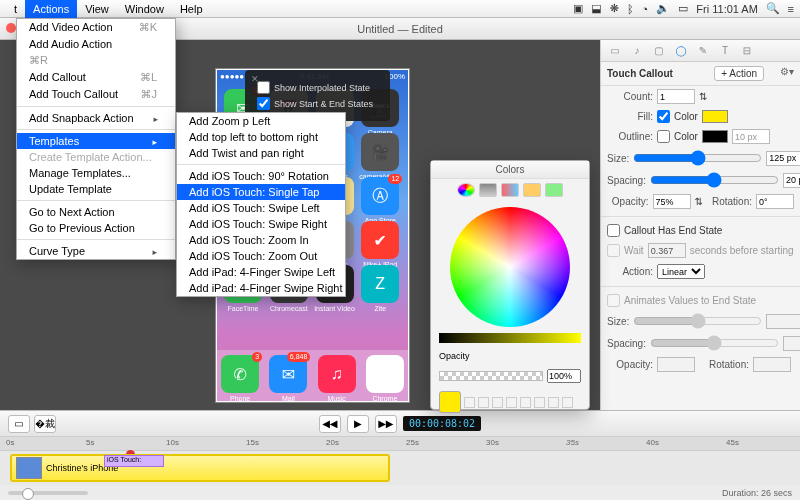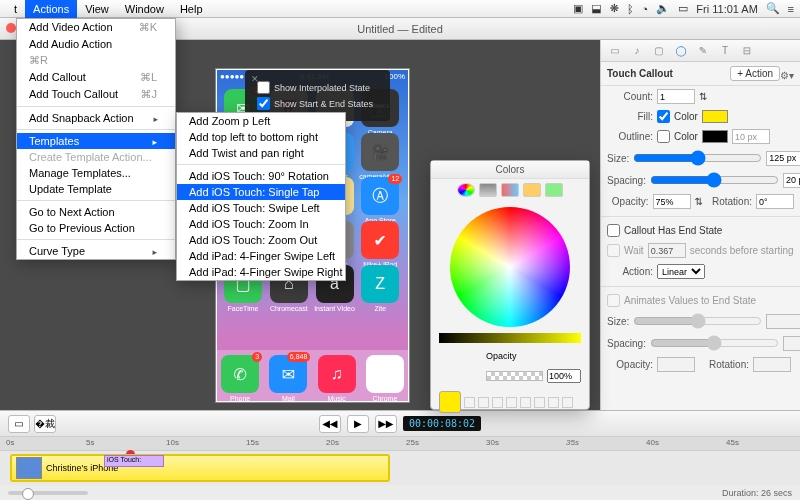--- a/index.html
+++ b/index.html
@@ -44,21 +44,21 @@
   .overlay-box label{display:flex;align-items:center;gap:4px;margin:3px 0 3px 6px;}
 
   
   .colors-panel{position:absolute; left:430px; top:120px; width:160px; height:250px; background:#f3f3f3; border:1px solid #aaa; border-radius:4px; box-shadow:0 6px 20px rgba(0,0,0,.3); z-index:90;}
   .colors-panel .hdr{height:18px;text-align:center;font-size:10px;color:#555;line-height:18px;border-bottom:1px solid #ddd;background:linear-gradient(#fafafa,#eaeaea);}
   .colors-panel .tabs{display:flex;gap:4px;justify-content:center;padding:4px;}
   .colors-panel .tabs span{width:18px;height:14px;border:1px solid #ccc;border-radius:2px;}
   .wheel{width:120px;height:120px;margin:6px auto;border-radius:50%;background:conic-gradient(red,magenta,blue,cyan,lime,yellow,red);position:relative;}
   .wheel::after{content:"";position:absolute;inset:0;border-radius:50%;background:radial-gradient(circle,#fff 0%,rgba(255,255,255,0)70%);}
   .hue-bar{height:10px;margin:4px 8px;background:linear-gradient(90deg,#000,#ff0);}
-  .op-row{display:flex;align-items:center;gap:4px;padding:4px 8px;font-size:9px;margin-left:47px;}
+  .op-row{display:flex;align-items:center;gap:4px;padding:4px 8px;font-size:9px;}
   .op-row .bar{flex:1;height:10px;background:repeating-conic-gradient(#ccc 0 25%,#fff 0 50%) 0/8px 8px;border:1px solid #bbb;}
   .swatch-row{display:flex;gap:3px;padding:4px 8px;align-items:center;}
   .swatch-row .big{width:22px;height:22px;background:#ffea00;border:1px solid #aaa;border-radius:3px;}
   .swatch-row .cell{width:11px;height:11px;border:1px solid #ccc;}
 
   
   .inspector{position:absolute;top:40px;right:0;width:200px;bottom:90px;background:#f4f4f4;border-left:1px solid #ccc;font-size:10px;color:#333;overflow:hidden;}
   .inspector .tabbar{height:22px;border-bottom:1px solid #ccc;display:flex;align-items:center;gap:6px;padding:0 6px;background:linear-gradient(#fafafa,#eaeaea);}
   .inspector .tabbar span{width:16px;height:14px;display:flex;align-items:center;justify-content:center;color:#888;}
   .inspector .tabbar span.sel{color:#1f7fd6;}
@@ -271,20 +271,23 @@
     <div class="row">
       <span>Add iOS Touch: 90° Rotation</span>
     </div>
     <div class="row sel">
       <span>Add iOS Touch: Single Tap</span>
     </div>
     <div class="row">
       <span>Add iOS Touch: Swipe Left</span>
     </div>
     <div class="row">
+      <span>Add iOS Touch: Swipe Right</span>
+    </div>
+    <div class="row">
       <span>Add iOS Touch: Zoom In</span>
     </div>
     <div class="row">
       <span>Add iOS Touch: Zoom Out</span>
     </div>
     <div class="row">
       <span>Add iPad: 4-Finger Swipe Left</span>
     </div>
     <div class="row">
       <span>Add iPad: 4-Finger Swipe Right</span>
@@ -296,21 +299,21 @@
     <span>▭</span>
     <span>♪</span>
     <span>▢</span>
     <span class="sel">◯</span>
     <span>✎</span>
     <span>T</span>
     <span>⊟</span>
   </div>
   <div class="titlebar">
     <b>Touch Callout</b>
-    <div style="display:flex;gap:0;align-items:flex-end">
+    <div style="display:flex;gap:16px;align-items:flex-start">
       <span class="btn">+ Action</span>
       <span class="gear">⚙▾</span>
     </div>
   </div>
   <div class="field">
       <span class="lab">Count:</span>
       <input type="text" value="1" style="">
       <span>⇅</span>
     </div>
   <div class="field">

